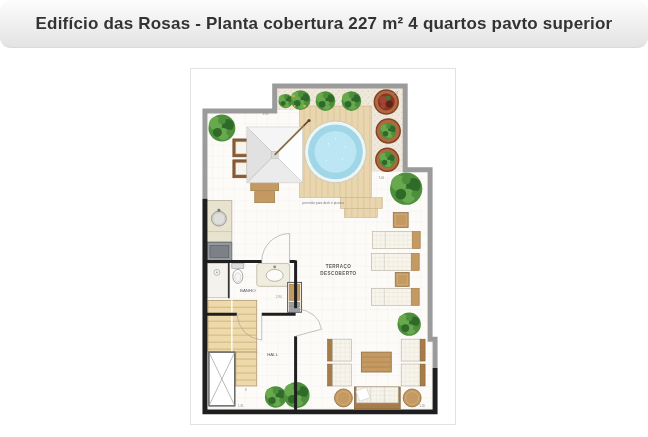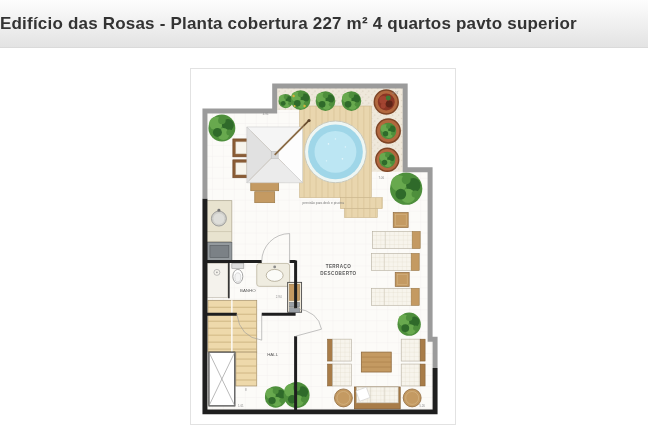--- a/index.html
+++ b/index.html
@@ -10,21 +10,21 @@
     --cushion:#f7f4ec; --g1:#4e8f3c; --g2:#68a94e; --g3:#2f6a2a; --pot:#b2683f;
     --label-color:#5a5a5a;
   }
   *{box-sizing:border-box;margin:0;padding:0;}
   html,body{width:648px;height:437px;background:#ffffff;overflow:hidden;
     font-family:"Liberation Sans", sans-serif;}
   .titlebar{
     width:648px;height:48px;
     background:linear-gradient(to bottom,var(--header-bg-top),var(--header-bg-bottom));
     border-bottom:1px solid #dadada;
-    display:flex;align-items:center;
+    display:flex;align-items:center;justify-content:center;border-radius:11px;
   }
   .titlebar h1{
     font-size:17px;font-weight:bold;color:var(--title-color);letter-spacing:0.2px;
   }
   .plan-frame{
     position:absolute;left:190px;top:68px;width:266px;height:357px;
     border:1px solid var(--frame-border);background:#ffffff;
   }
   .plan-frame svg{display:block;width:100%;height:100%;}
   svg text{font-family:"Liberation Sans", sans-serif;fill:var(--label-color);}

